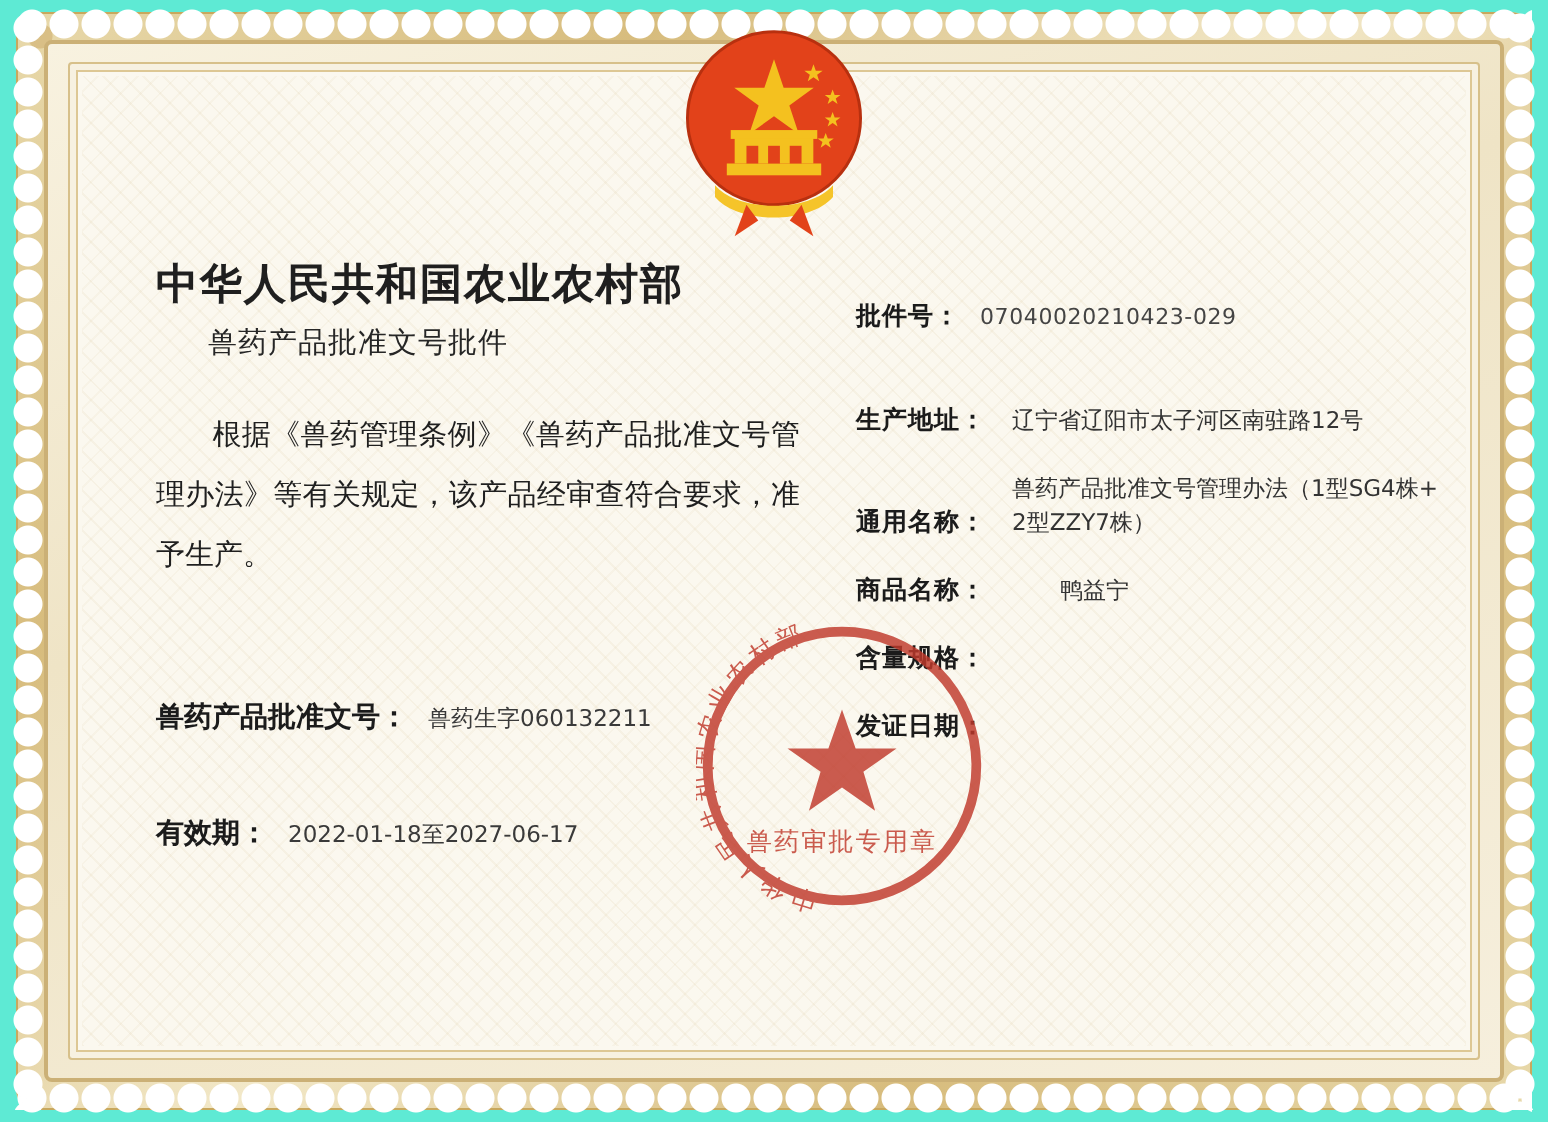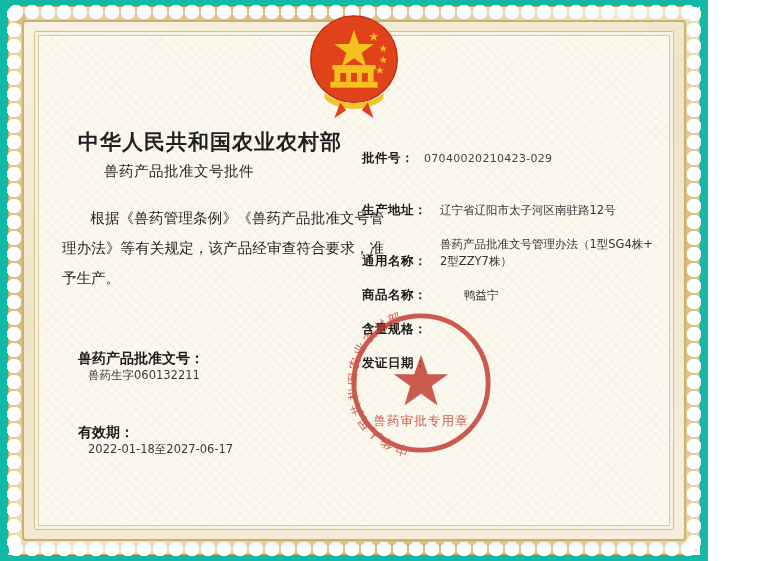--- a/index.html
+++ b/index.html
@@ -9,23 +9,23 @@
   }
   body {
     width: 774px;
     height: 561px;
     overflow: hidden;
     font-family: "DejaVu Sans", "Liberation Sans", sans-serif;
   }
 
   .cert-wrap {
     position: relative;
-    width: 708px;
+    width: 774px;
     height: 561px;
-    background: #14b8a6;
+    background: #5eead4;
   }
 
   
   .cert-outer {
     position: absolute;
     left: 8px;
     top: 6px;
     right: 8px;
     bottom: 6px;
     background:
@@ -123,36 +123,35 @@
     color: #262626;
     margin: 0 0 22px 44px;
     letter-spacing: 0.5px;
   }
 
   .body-para {
     width: 322px;
     font-size: 14.5px;
     line-height: 30px;
     color: #1f1f1f;
-    margin-left: 2px;
+    margin-left: 18px;
     text-align: justify;
   }
   .body-para .indent { display: inline-block; width: 28px; }
 
   .left-fields {
     position: absolute;
     left: 18px;
     top: 222px;
     width: 360px;
   }
   .lfield {
     display: flex;
-    align-items: flex-start;
+    align-items: flex-end;
     margin-bottom: 40px;
-    flex-direction: column;
   }
   .lfield .lbl {
     font-size: 14px;
     font-weight: bold;
     color: #1b1b1b;
     white-space: nowrap;
   }
   .lfield .val {
     font-size: 11.5px;
     color: #3a3a3a;

